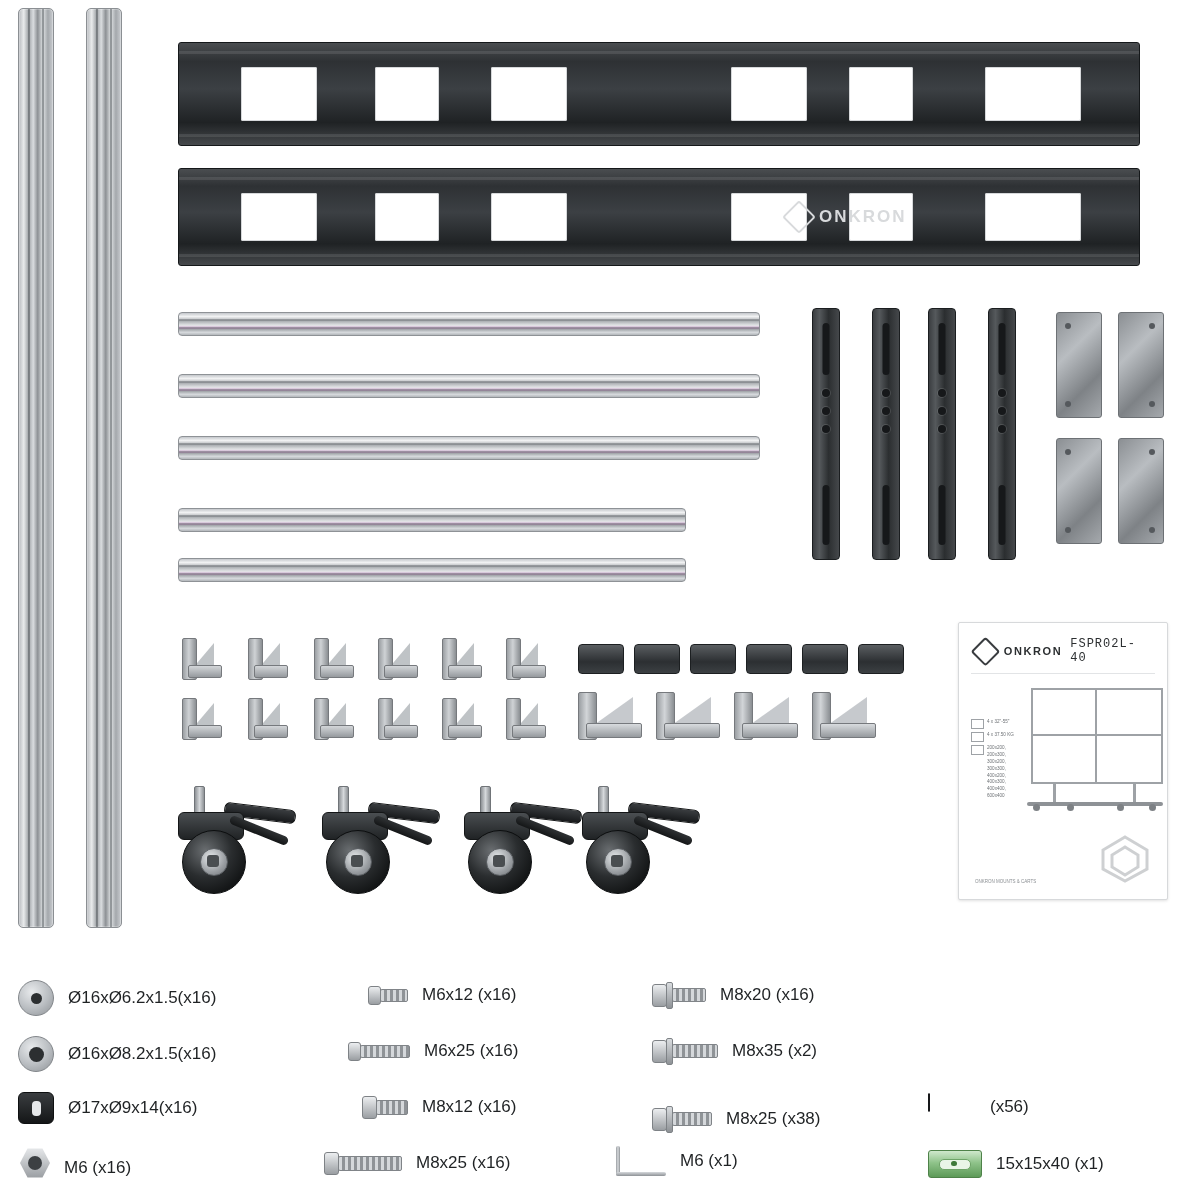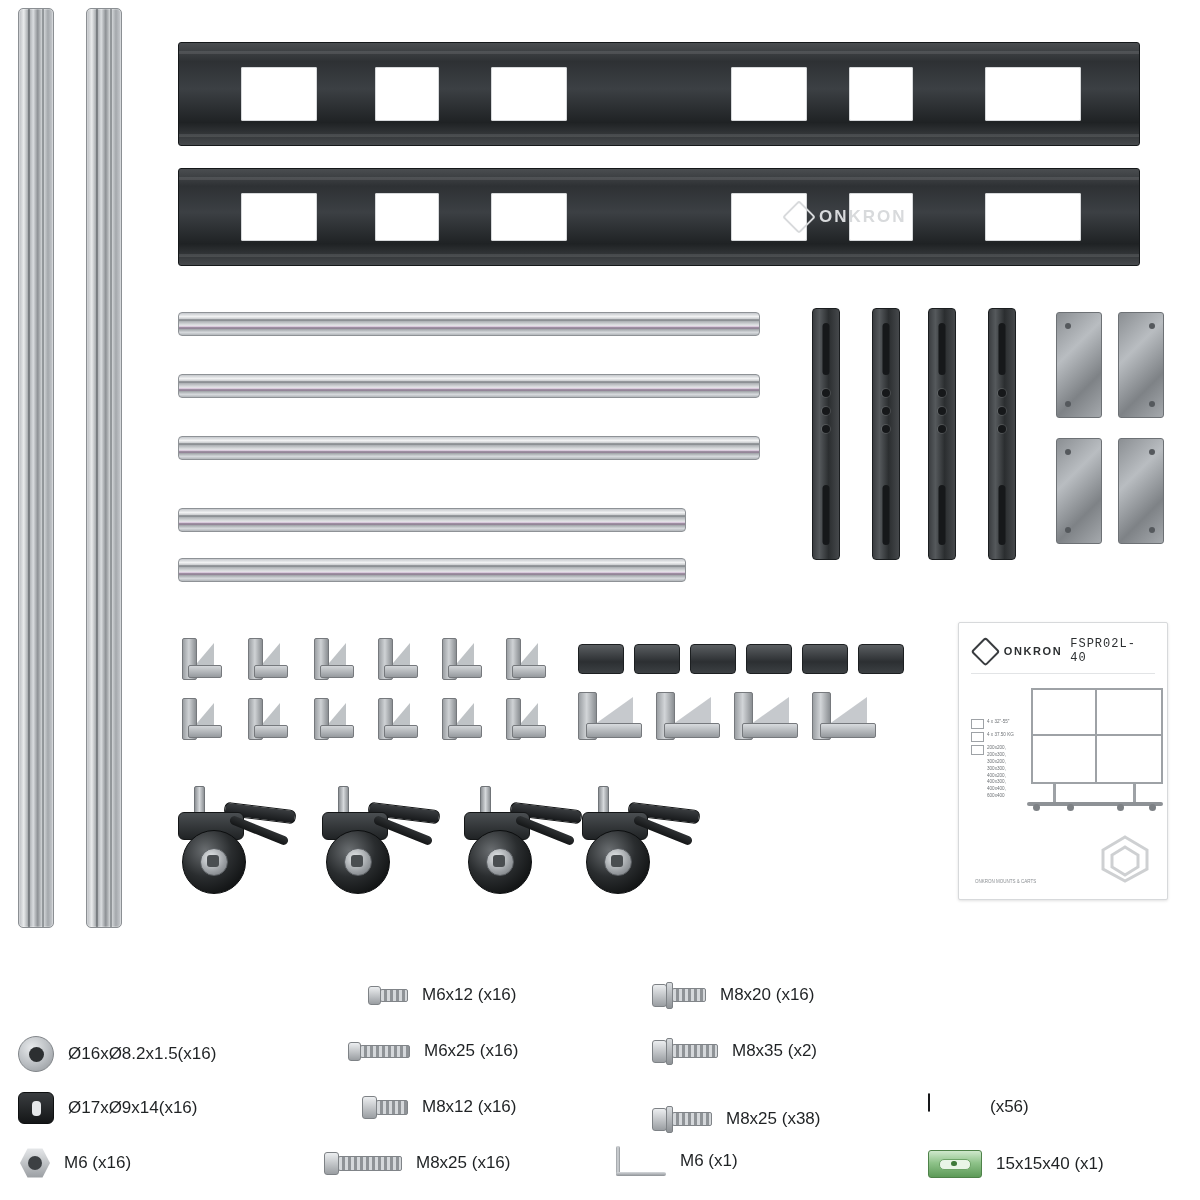--- a/index.html
+++ b/index.html
@@ -426,33 +426,39 @@
     <div class="mfoot">ONKRON
 MOUNTS &amp; CARTS</div>
     <svg class="mglyph" viewBox="0 0 52 52">
       <path d="M26 4 L48 17 L48 36 L26 48 L4 36 L4 17 Z" fill="none" stroke="#9ea2a6" stroke-width="3"></path>
       <path d="M26 14 L39 22 L39 34 L26 42 L13 34 L13 22 Z" fill="none" stroke="#9ea2a6" stroke-width="3"></path>
     </svg>
   </div>
 
   <div class="legend">
 
+    <div class="lrow" style="left:18px;top:12px;">
+      <span class="ico washer">
+          <span class="hole"></span>
+        </span>
+      <span class="ltxt">Ø16xØ6.2x1.5(x16)</span>
+    </div>
     <div class="lrow" style="left:18px;top:68px;">
       <span class="ico washer big">
           <span class="hole"></span>
         </span>
       <span class="ltxt">Ø16xØ8.2x1.5(x16)</span>
     </div>
     <div class="lrow" style="left:18px;top:124px;">
       <span class="ico sleeve">
           <span class="hole"></span>
         </span>
       <span class="ltxt">Ø17xØ9x14(x16)</span>
     </div>
-    <div class="lrow" style="left:20px;top:180px;">
+    <div class="lrow" style="left:20px;top:180px;align-items:flex-end;">
       <span class="ico nutico">
           <span class="hex"></span>
           <span class="hole"></span>
         </span>
       <span class="ltxt">M6 (x16)</span>
     </div>
 
     <div class="lrow" style="left:368px;top:12px;">
       <span class="ico screw">
           <span class="head"></span>

